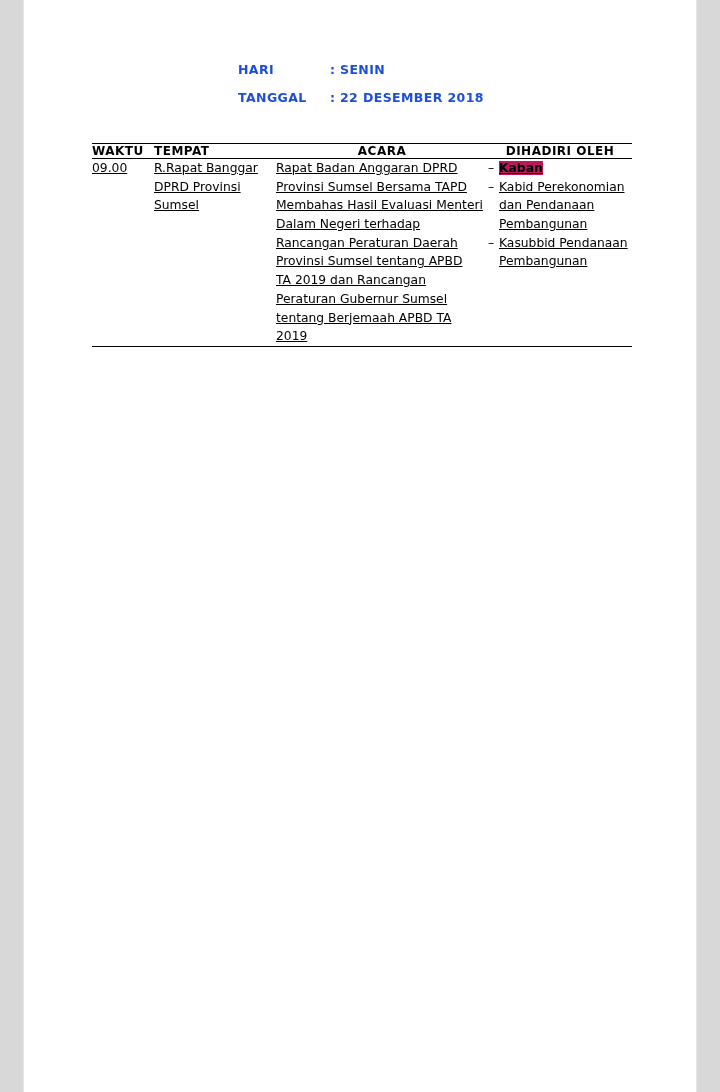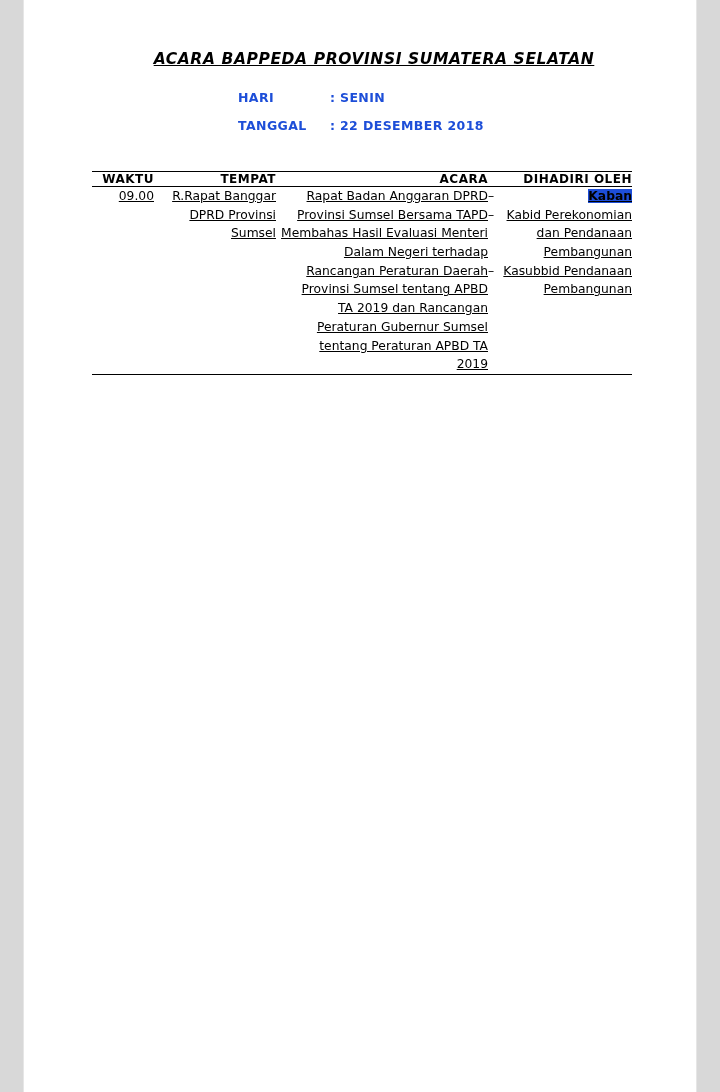--- a/index.html
+++ b/index.html
@@ -64,21 +64,20 @@
   table.sched {
     margin-top: 38px;
     width: 540px;
     border-collapse: collapse;
     table-layout: fixed;
   }
   table.sched th, table.sched td {
     vertical-align: top;
     padding: 0;
     color: #000;
-    text-align: right;
   }
   thead th {
     font-size: 12px;
     font-weight: bold;
     letter-spacing: 0.5px;
     padding: 14px 0 13px 0;
     text-align: center;
     border-top: 1.6px solid #000;
     border-bottom: 1.6px solid #000;
   }
@@ -94,21 +93,21 @@
   }
   td.waktu  { width: 62px; padding-left: 2px; white-space: nowrap;}
   td.tempat { width: 122px; padding-left: 10px; padding-right: 8px;}
   td.acara  { width: 212px; padding-left: 8px; padding-right: 12px;}
   td.hadir  { width: 144px; padding-left: 6px; }
   tr.sep td { border-bottom: 1.6px solid #000; }
   tr.last td { border-bottom: 1.6px solid #000; text-decoration: underline; }
 
   .bold { font-weight: bold; }
   .hl {
-    background: #1d4ed8;
+    background: #be185d;
     font-weight: bold;
   }
   .hadir-list { margin: 0; padding: 0; list-style: none; }
   .hadir-list li {
     position: relative;
     padding-left: 11px;
     line-height: 1.52;
   }
   .hadir-list li .dash {
     position: absolute;
@@ -116,21 +115,20 @@
     top: 0;
   }
   .acara-line { display: block; }
 </style>
 </head>
 <body>
 
 <div class="page">
   <div class="doc-body">
 
-    <div class="doc-title">ACARA BAPPEDA PROVINSI SUMATERA SELATAN</div>
 
     <div class="meta">
       <div class="meta-row">
         <span class="meta-label">HARI</span>
         <span class="meta-colon">:</span>
         <span class="meta-value">SENIN</span>
       </div>
       <div class="meta-row">
         <span class="meta-label">TANGGAL</span>
         <span class="meta-colon">:</span>
@@ -155,21 +153,21 @@
           <td class="tempat">R.Rapat Banggar DPRD Provinsi Sumsel</td>
           <td class="acara">
             <span class="acara-line">Rapat Badan Anggaran DPRD</span>
             <span class="acara-line">Provinsi Sumsel Bersama TAPD</span>
             <span class="acara-line">Membahas Hasil Evaluasi Menteri</span>
             <span class="acara-line">Dalam Negeri terhadap</span>
             <span class="acara-line">Rancangan Peraturan Daerah</span>
             <span class="acara-line">Provinsi Sumsel tentang APBD</span>
             <span class="acara-line">TA 2019 dan Rancangan</span>
             <span class="acara-line">Peraturan Gubernur Sumsel</span>
-            <span class="acara-line">tentang Peraturan APBD TA</span>
+            <span class="acara-line">tentang Berjemaah APBD TA</span>
             <span class="acara-line">2019</span>
           </td>
           <td class="hadir">
             <ul class="hadir-list">
               <li><span class="dash">–</span><span class="hl">Kaban</span></li>
               <li><span class="dash">–</span><span>Kabid Perekonomian dan Pendanaan Pembangunan</span></li>
               <li><span class="dash">–</span><span>Kasubbid Pendanaan Pembangunan</span></li>
             </ul>
           </td>
         </tr>

